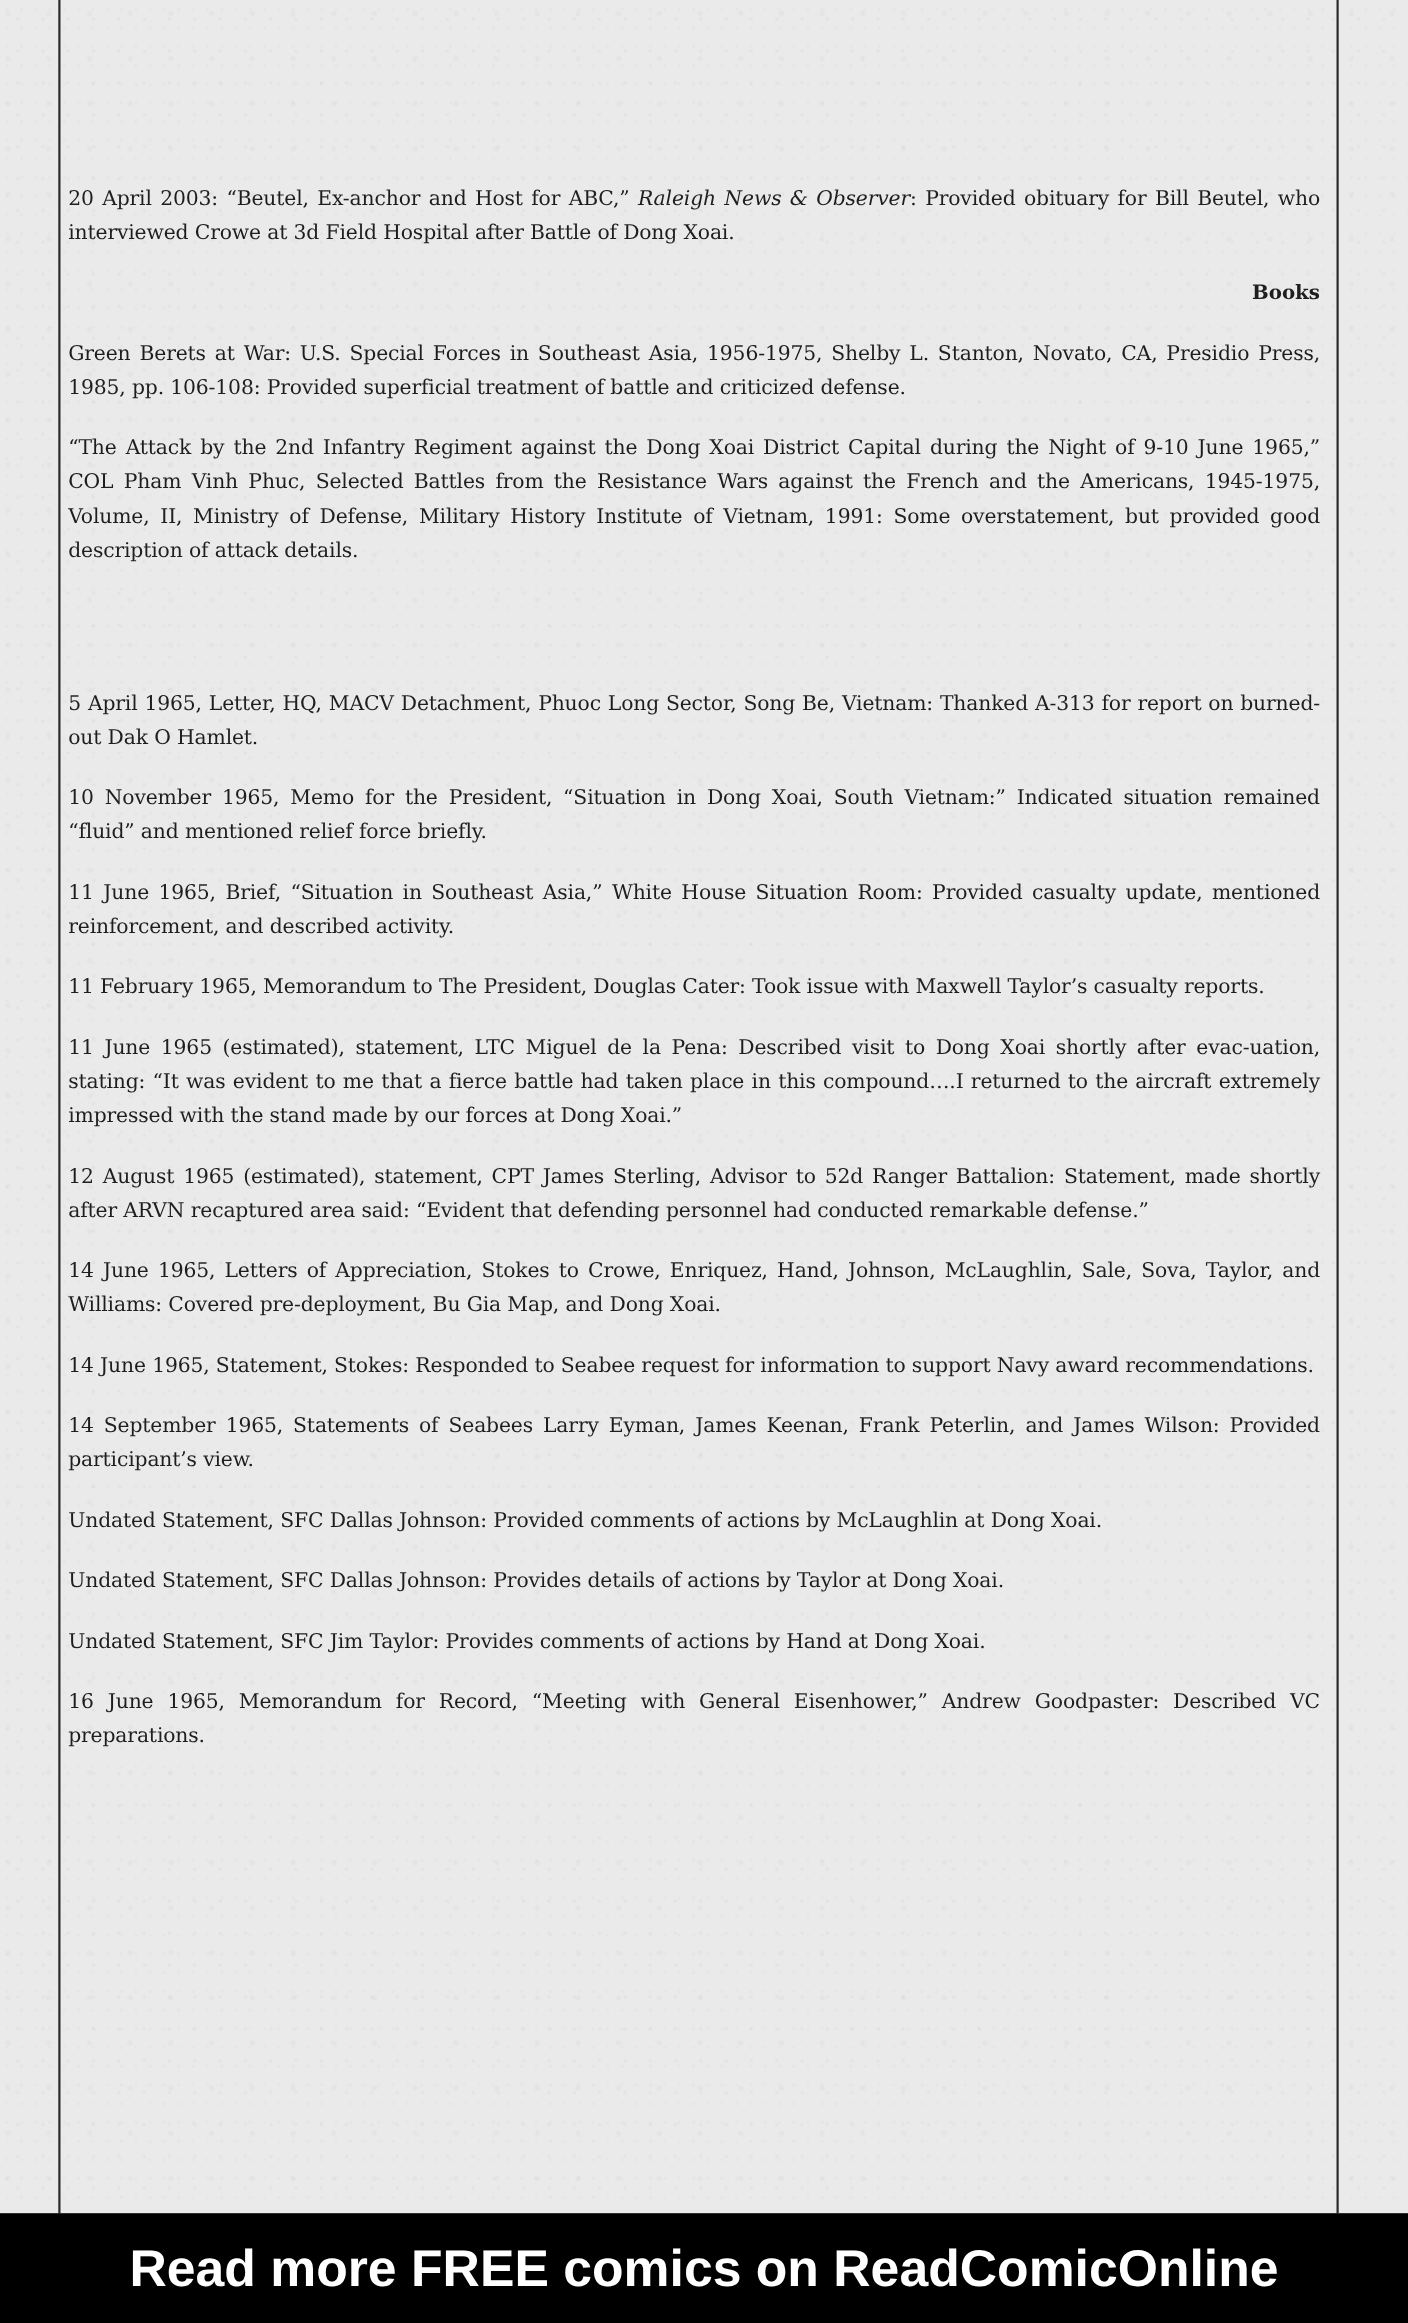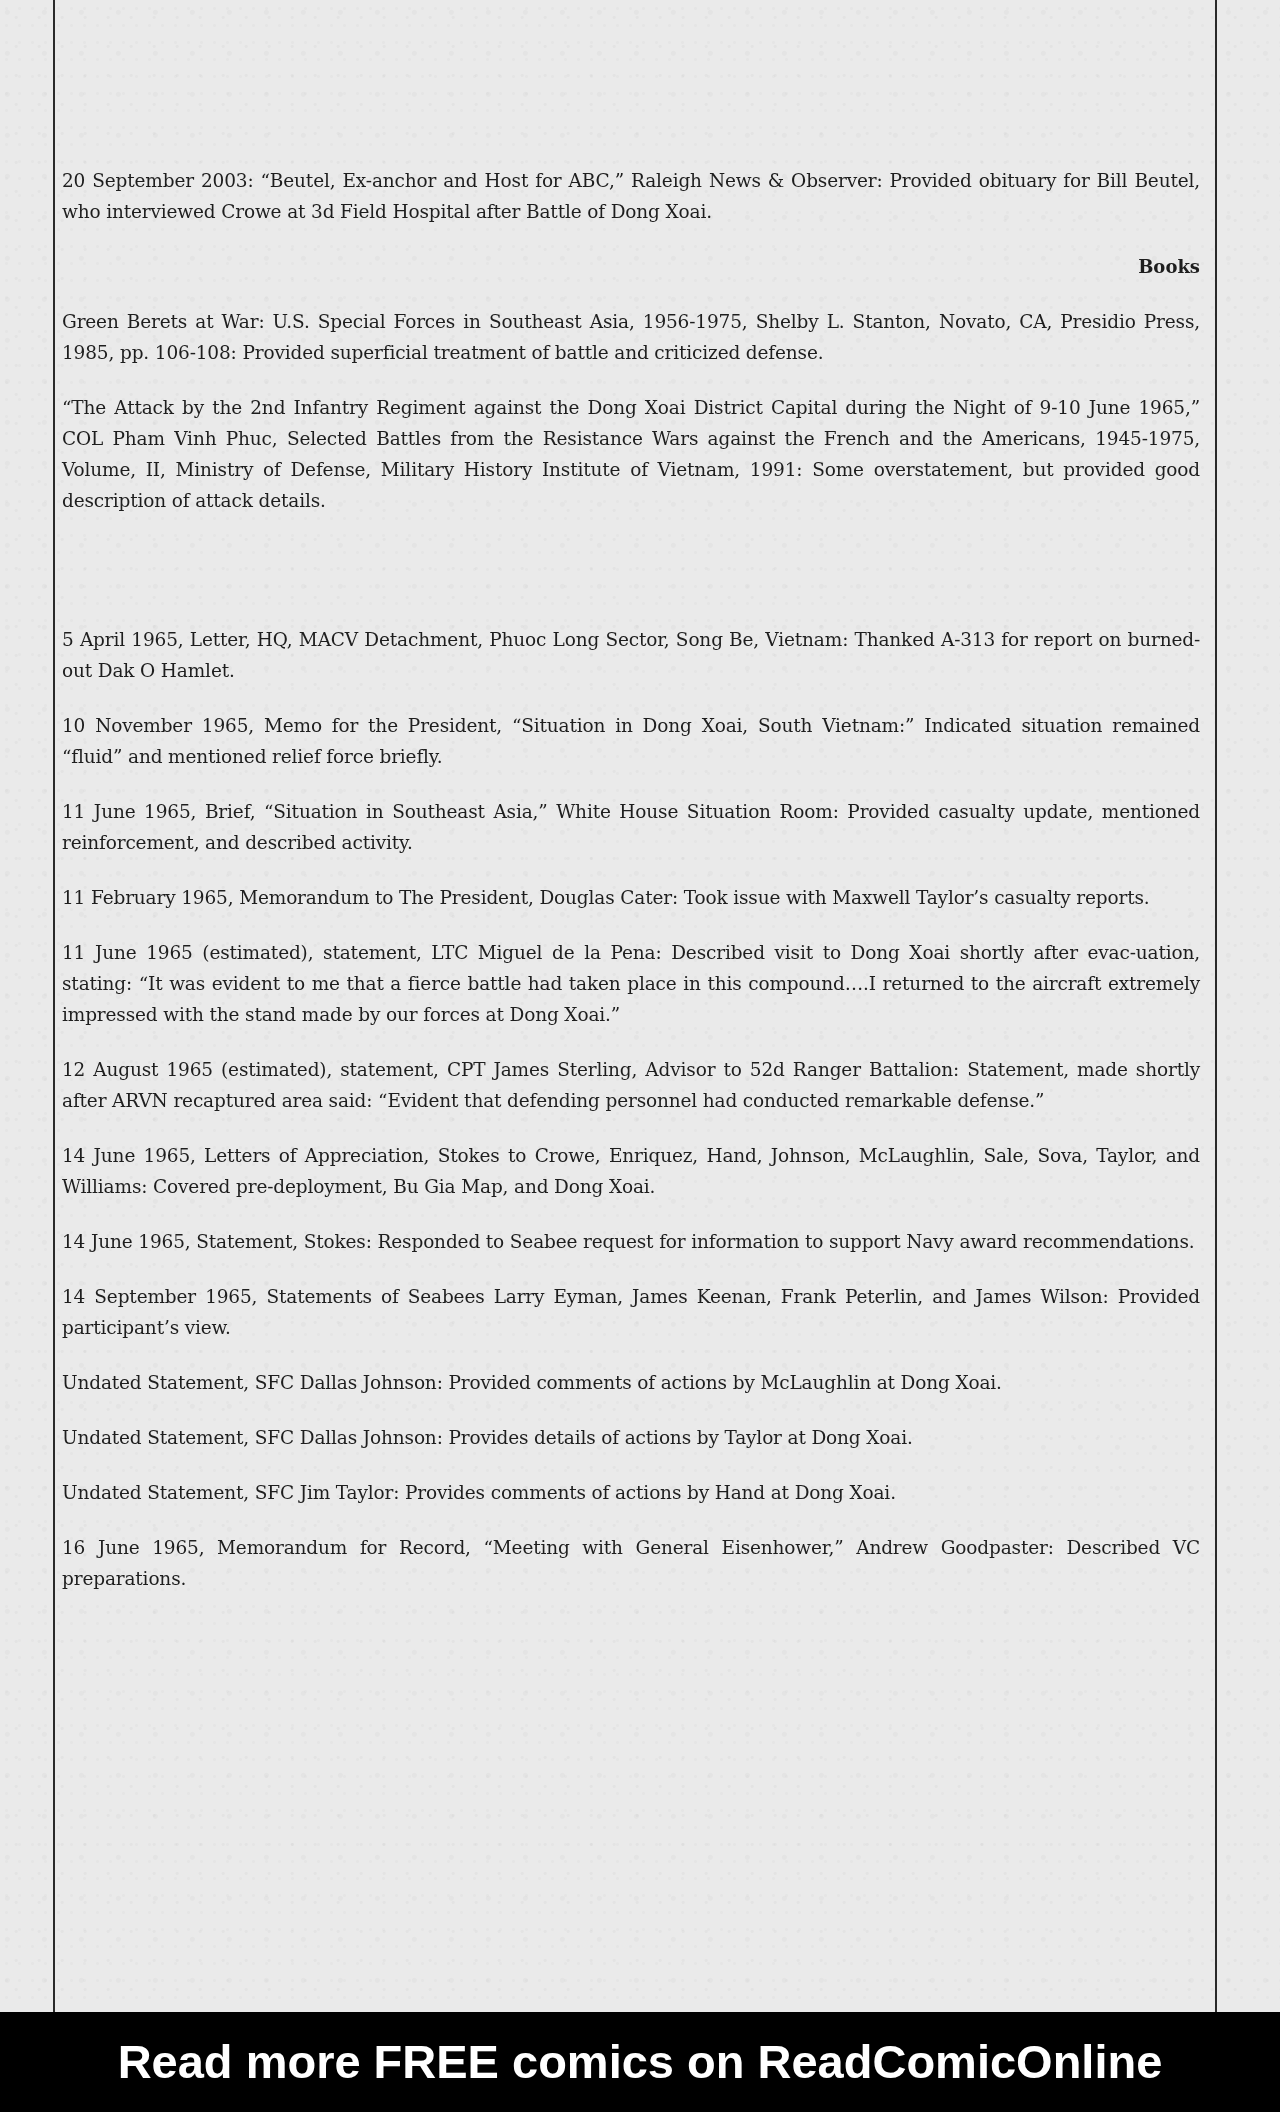--- a/index.html
+++ b/index.html
@@ -43,21 +43,21 @@
     text-align: justify;
     letter-spacing: -0.15px;
   }
   h3.heading {
     margin: 0;
     font-size: 18px;
     font-weight: bold;
     text-align: right;
     line-height: 31px;
   }
-  .i { }
+  .i { font-style: italic; }
   .gap-s { height: 24px; }
   .gap-m { height: 24px; }
   .gap-l { height: 84px; }
   .banner {
     position: absolute;
     left: 0; top: 2012px;
     width: 1280px; height: 100px;
     background: #000;
     color: #fff;
     font-family: "Liberation Sans", sans-serif;
@@ -70,21 +70,21 @@
 </style>
 </head>
 <body>
 
 <div class="page">
   <div class="frame-left"></div>
   <div class="frame-right"></div>
 
   <div class="content">
 
-    <p class="entry"><span>20 September 2003: “Beutel, Ex-anchor and Host for ABC,” </span><span class="i">Raleigh News &amp; Observer</span><span>: Provided obituary for Bill Beutel, who interviewed Crowe at 3d Field Hospital after Battle of Dong Xoai.</span></p>
+    <p class="entry"><span>20 April 2003: “Beutel, Ex-anchor and Host for ABC,” </span><span class="i">Raleigh News &amp; Observer</span><span>: Provided obituary for Bill Beutel, who interviewed Crowe at 3d Field Hospital after Battle of Dong Xoai.</span></p>
 
     <div class="gap-s"></div>
     <h3 class="heading">Books</h3>
     <div class="gap-s"></div>
 
     <p class="entry">Green Berets at War: U.S. Special Forces in Southeast Asia, 1956-1975, Shelby L. Stanton, Novato, CA, Presidio Press, 1985, pp. 106-108: Provided superficial treatment of battle and criticized defense.</p>
     <div class="gap-m"></div>
     <p class="entry">“The Attack by the 2nd Infantry Regiment against the Dong Xoai District Capital during the Night of 9-10 June 1965,” COL Pham Vinh Phuc, Selected Battles from the Resistance Wars against the French and the Americans, 1945-1975, Volume, II, Ministry of Defense, Military History Institute of Vietnam, 1991: Some overstatement, but provided good description of attack details.</p>
 
     <div class="gap-l"></div>

